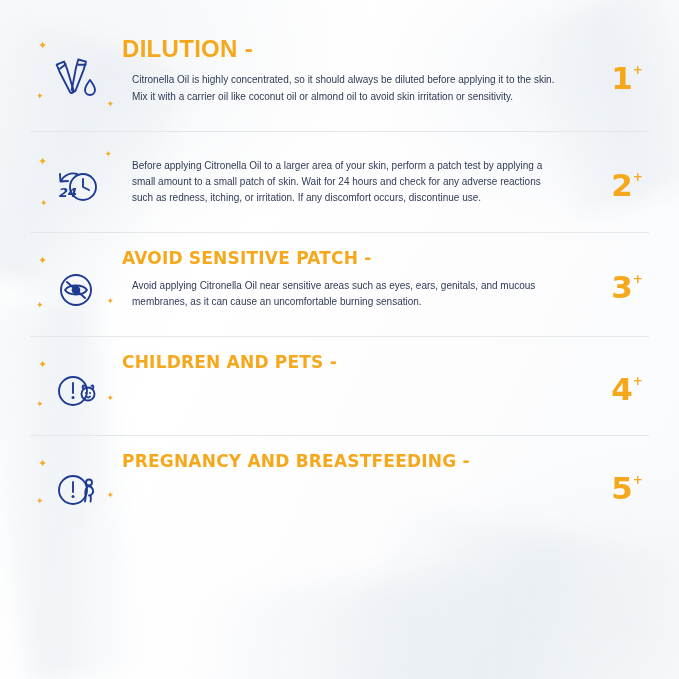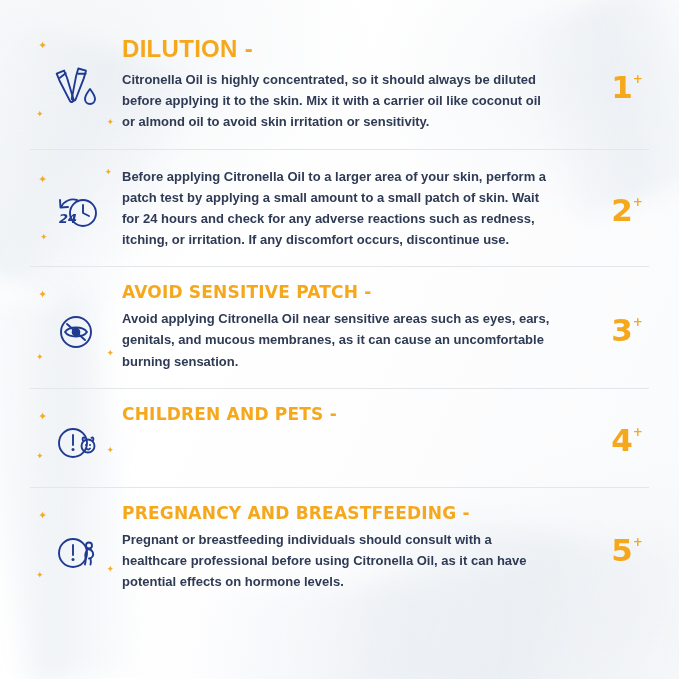--- a/index.html
+++ b/index.html
@@ -79,25 +79,24 @@
     color: #f6a81c;
     font-weight: bold;
   }
   .heading.round {
     font-family: "DejaVu Sans", sans-serif;
     letter-spacing: 0.2px;
     font-size: 17px;
   }
   .body {
     color: #2f3a55;
-    font-size: 13px;
+    font-size: 10px;
     line-height: 1.62;
-    margin: 0;
+    margin: 10px;
     max-width: 430px;
-    font-weight: bold;
   }
   .num-cell {
     width: 54px;
     min-width: 54px;
     display: flex;
     align-items: center;
     justify-content: center;
     align-self: stretch;
     padding-top: 8px;
   }
@@ -260,21 +259,20 @@
           <path d="M42 24 C38.5 25.5 38 29.5 38.5 33 C39 35.5 38.5 37.5 38 39.5"></path>
           <path d="M42 24 C46 25.5 47 29 45.5 31.5 C44.5 33 43 33.5 42 33.5"></path>
           <path d="M43.5 33.5 C44 36 44 38 43.5 39.5"></path>
         </svg>
       </div>
       <div class="text-cell">
         <h3 class="heading round">
           <span>PREGNANCY AND BREASTFEEDING</span>
           <span class="dash">-</span>
         </h3>
-        <p class="body">Pregnant or breastfeeding individuals should consult with a healthcare professional before using Citronella Oil, as it can have potential effects on hormone levels.</p>
       </div>
       <div class="num-cell">
         <span class="num">
           <span>5</span>
           <span class="plus">+</span>
         </span>
       </div>
     </div>
 
   </div>

